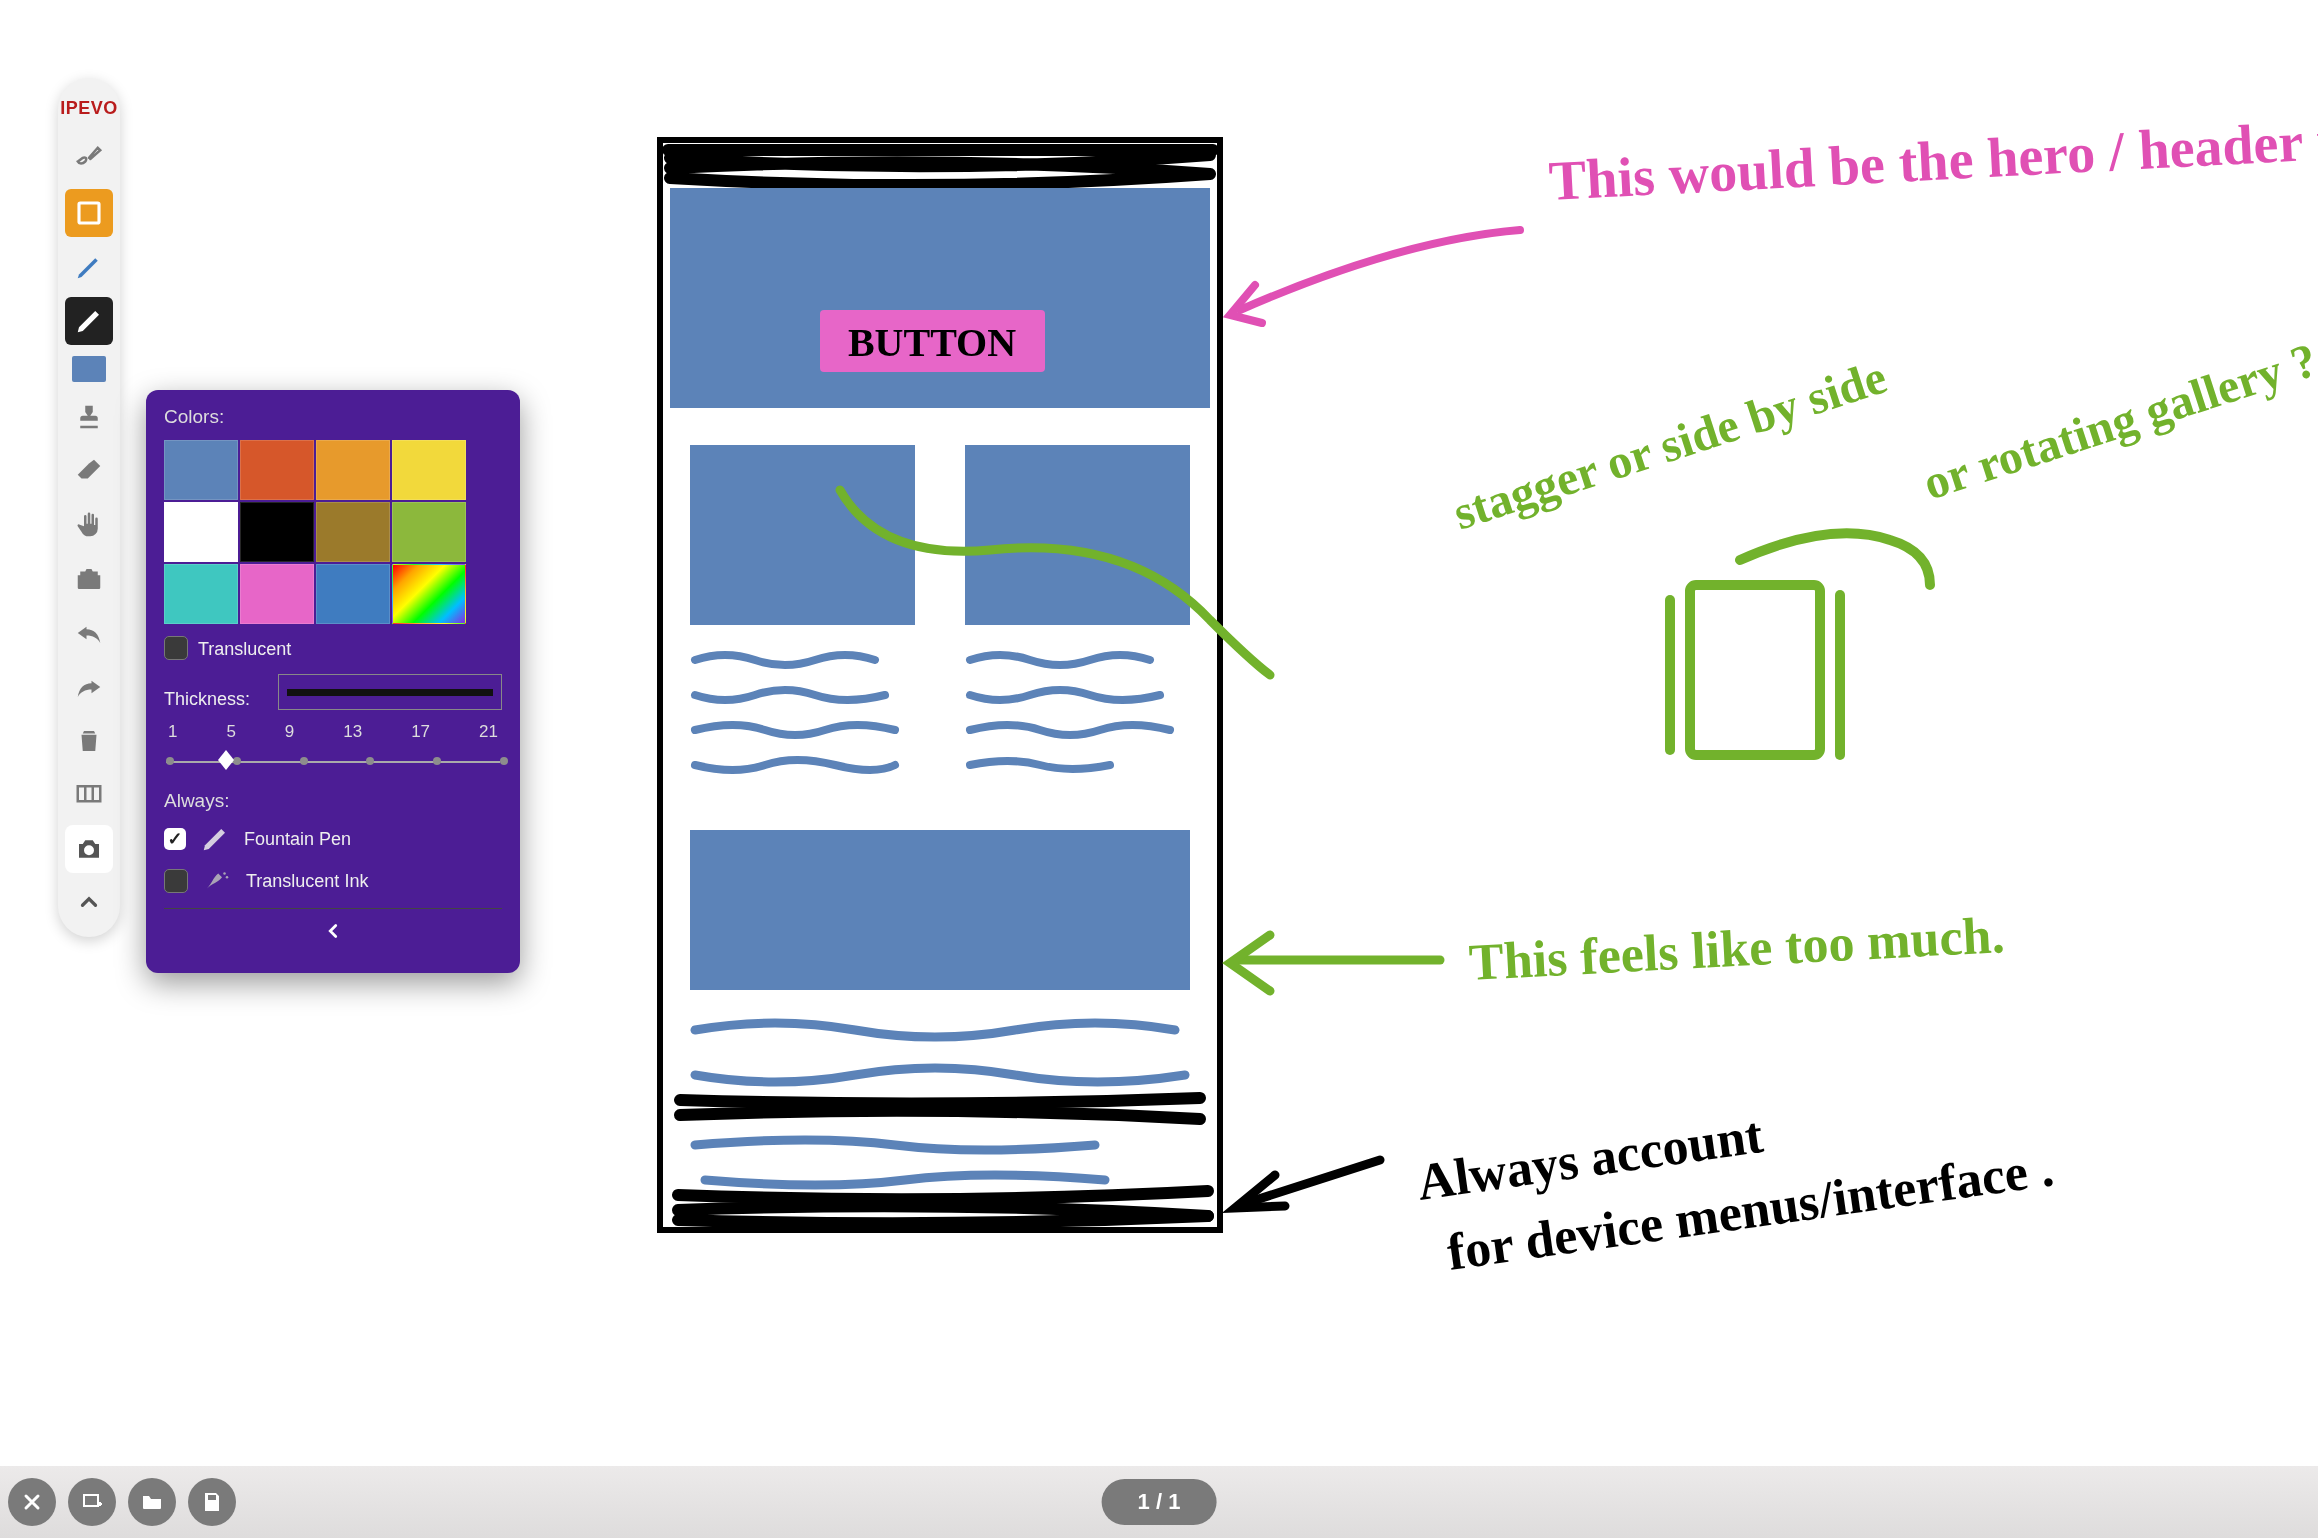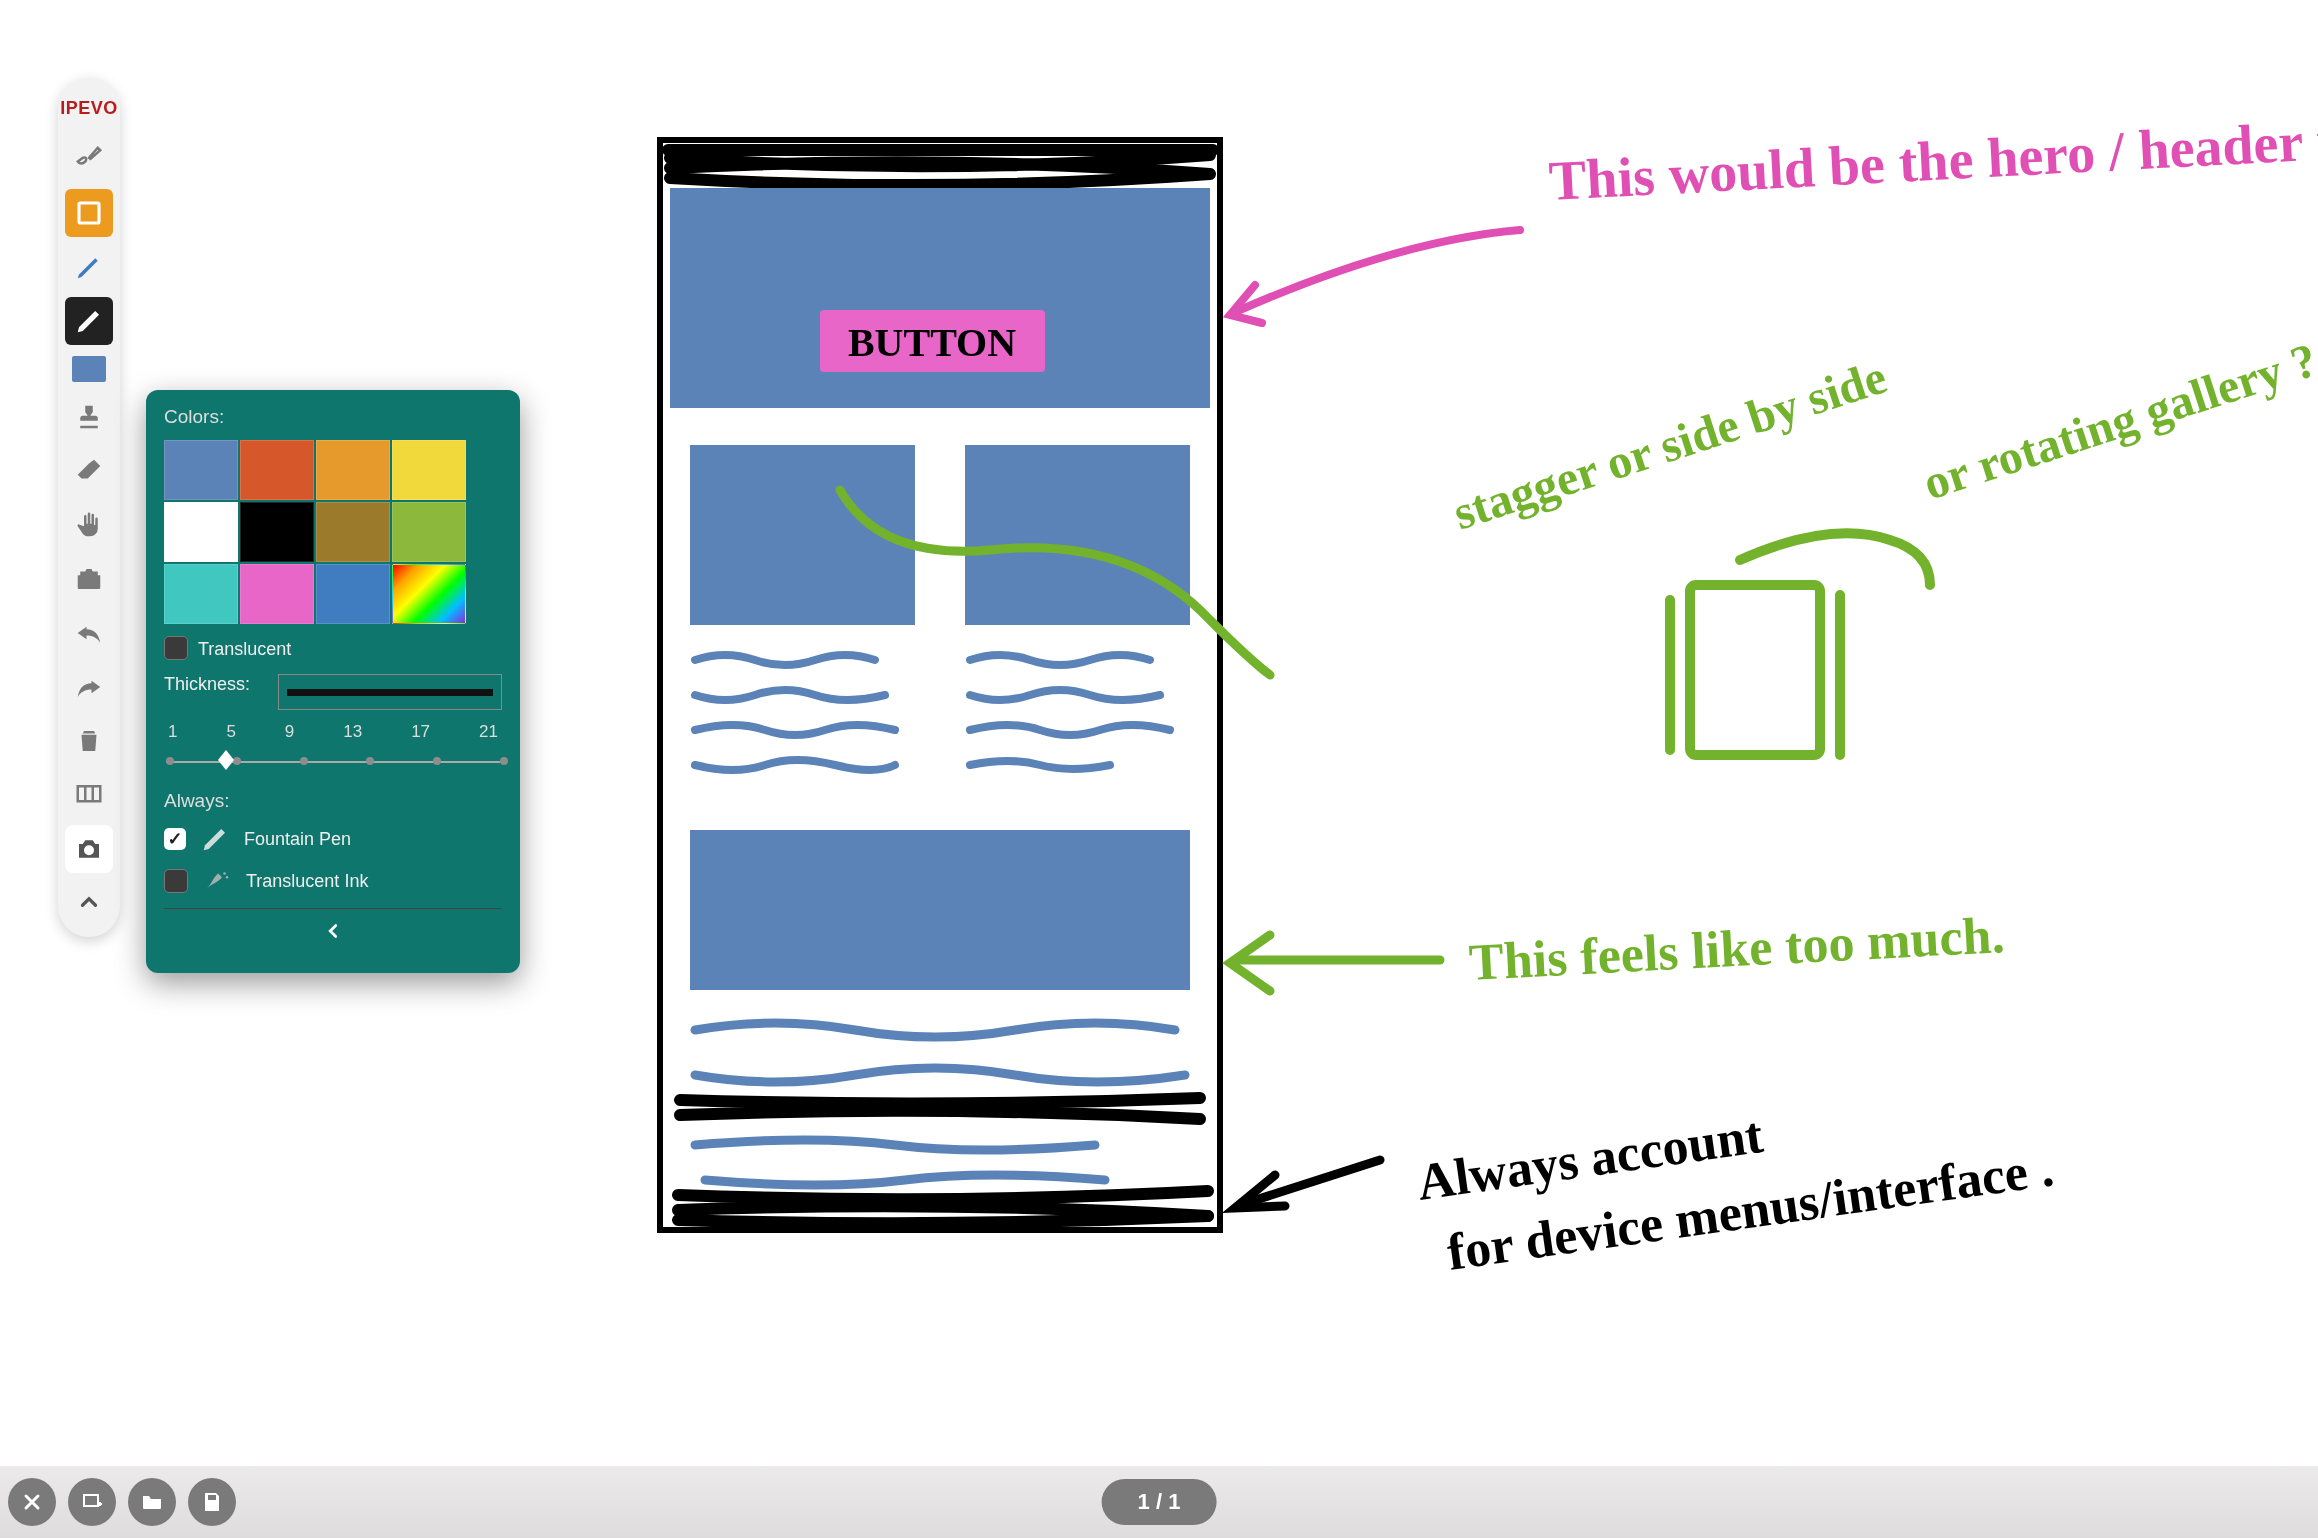--- a/index.html
+++ b/index.html
@@ -15,30 +15,30 @@
   .toolbar-logo{font-size:18px;font-weight:700;letter-spacing:.5px;color:#b91c1c;margin:6px 0 10px 0;font-family:Arial,Helvetica,sans-serif;}
   .tbtn{width:48px;height:48px;border-radius:6px;display:flex;align-items:center;justify-content:center;cursor:pointer;color:#7a7a7a;}
   .tbtn svg{width:30px;height:30px;}
   .tbtn.active-orange{background:#ec9b1f;color:#fff;}
   .tbtn.active-dark{background:#222;color:#fff;}
   .color-swatch-current{width:34px;height:26px;border-radius:2px;}
   .chev{margin-top:10px;color:#555;}
   
   .popover{
     position:absolute;left:146px;top:390px;width:338px;
-    background:#0f766e;color:#eee;border-radius:12px;box-shadow:0 10px 30px rgba(0,0,0,.4);
+    background:#4c1d95;color:#eee;border-radius:12px;box-shadow:0 10px 30px rgba(0,0,0,.4);
     padding:16px 18px 20px 18px;font-size:18px;
   }
   .pop-label{font-size:19px;margin-bottom:12px;color:#ddd;}
   .swatch-grid{display:grid;grid-template-columns:repeat(4,72px);grid-auto-rows:58px;gap:4px;margin-bottom:14px;}
   .swatch{width:72px;height:58px;border:1px solid rgba(255,255,255,.15);}
   .translucent-row{display:flex;align-items:flex-end;gap:10px;margin:14px 0 14px 0;}
   .cbox{width:22px;height:22px;border-radius:5px;background:#fff;display:inline-flex;align-items:center;justify-content:center;color:#222;font-weight:900;}
   .cbox.empty{background:#3a3a3a;border:1px solid #777;}
-  .thick-row{display:flex;align-items:flex-start;gap:28px;margin-bottom:12px;}
+  .thick-row{display:flex;align-items:flex-end;gap:28px;margin-bottom:12px;}
   .thick-preview{flex:1;height:34px;border:1px solid #888;display:flex;align-items:center;padding:0 8px;}
   .thick-line{height:7px;background:#111;width:100%;}
   .ticks{display:flex;justify-content:space-between;font-size:17px;color:#ddd;margin:0 4px;}
   .slider{position:relative;height:28px;margin:6px 2px 14px 2px;}
   .slider-track{position:absolute;left:0;right:0;top:13px;height:2px;background:#aaa;}
   .slider-dot{position:absolute;top:9px;width:8px;height:8px;border-radius:50%;background:#8d8d8d;}
   .slider-handle{position:absolute;top:0;left:18%;width:24px;height:24px;transform:translateX(-50%);}
   .eff-row{display:flex;align-items:center;gap:14px;margin:12px 0;}
   .eff-row svg{width:30px;height:30px;opacity:.85;}
   .collapse-bar{display:flex;align-items:center;justify-content:center;height:44px;margin-top:10px;border-top:1px solid #444;}

